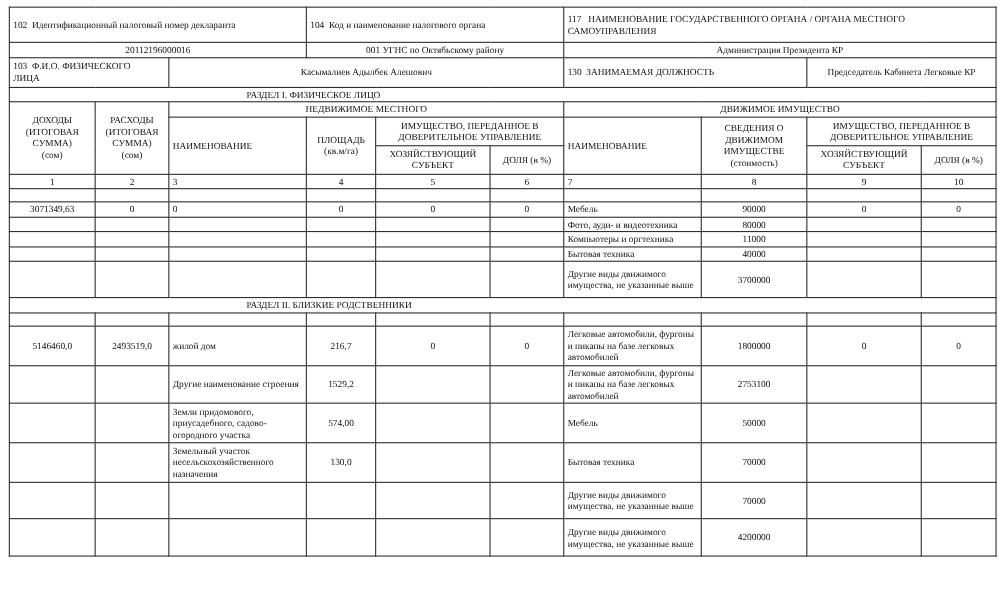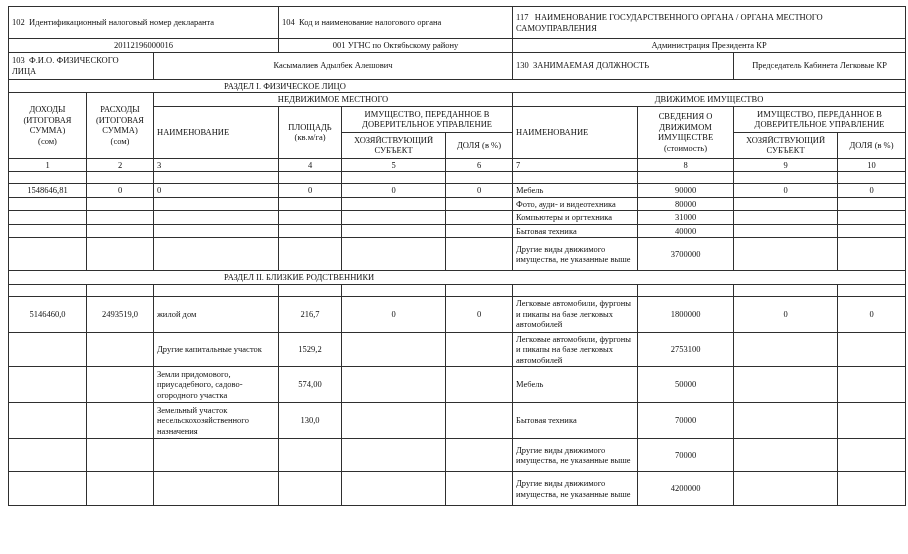--- a/index.html
+++ b/index.html
@@ -139,21 +139,21 @@
           <td></td>
         <td></td>
           <td></td>
         <td></td>
           <td></td>
         <td></td>
           <td></td>
       </tr>
 
       <tr class="h13">
-        <td class="c">1548646,81</td>
+        <td class="c">3071349,63</td>
         <td class="c">0</td>
         <td class="l">0</td>
         <td class="c">0</td>
         <td class="c">0</td>
         <td class="c">0</td>
         <td class="l">Мебель</td>
         <td class="c">90000</td>
         <td class="c">0</td>
         <td class="c">0</td>
       </tr>
@@ -170,21 +170,21 @@
         <td class="c"></td>
       </tr>
       <tr class="h11">
         <td class="c"></td>
         <td class="c"></td>
         <td class="l"></td>
         <td class="c"></td>
         <td class="c"></td>
         <td class="c"></td>
         <td class="l">Компьютеры и оргтехника</td>
-        <td class="c">31000</td>
+        <td class="c">11000</td>
         <td class="c"></td>
         <td class="c"></td>
       </tr>
       <tr class="h11">
         <td class="c"></td>
         <td class="c"></td>
         <td class="l"></td>
         <td class="c"></td>
         <td class="c"></td>
         <td class="c"></td>
@@ -231,21 +231,21 @@
         <td class="c">0</td>
         <td class="c">0</td>
         <td class="l">Легковые автомобили, фургоны и пикапы на базе легковых автомобилей</td>
         <td class="c">1800000</td>
         <td class="c">0</td>
         <td class="c">0</td>
       </tr>
       <tr class="h32">
         <td class="c"></td>
         <td class="c"></td>
-        <td class="l">Другие капитальные участок</td>
+        <td class="l">Другие наименование строения</td>
         <td class="c">1529,2</td>
         <td class="c"></td>
         <td class="c"></td>
         <td class="l">Легковые автомобили, фургоны и пикапы на базе легковых автомобилей</td>
         <td class="c">2753100</td>
         <td class="c"></td>
         <td class="c"></td>
       </tr>
       <tr class="h36">
         <td class="c"></td>

